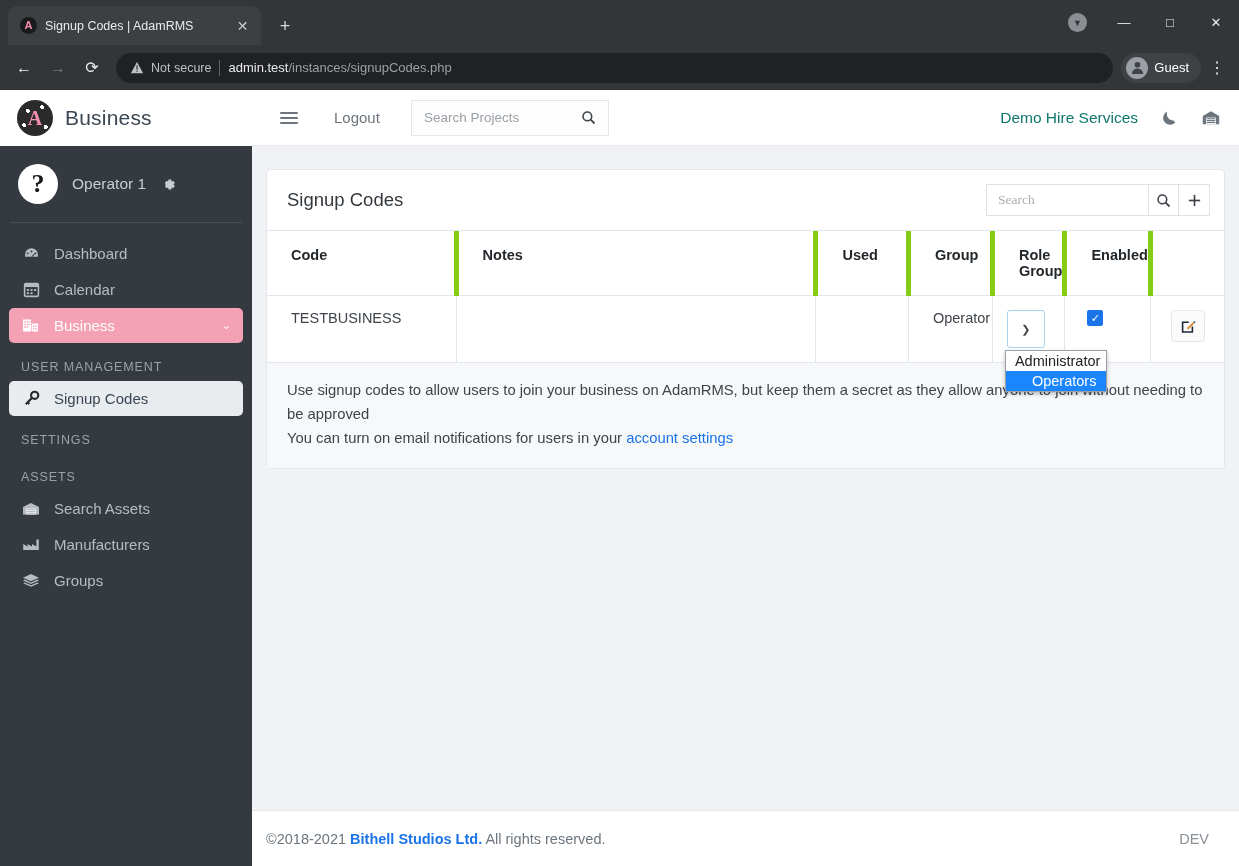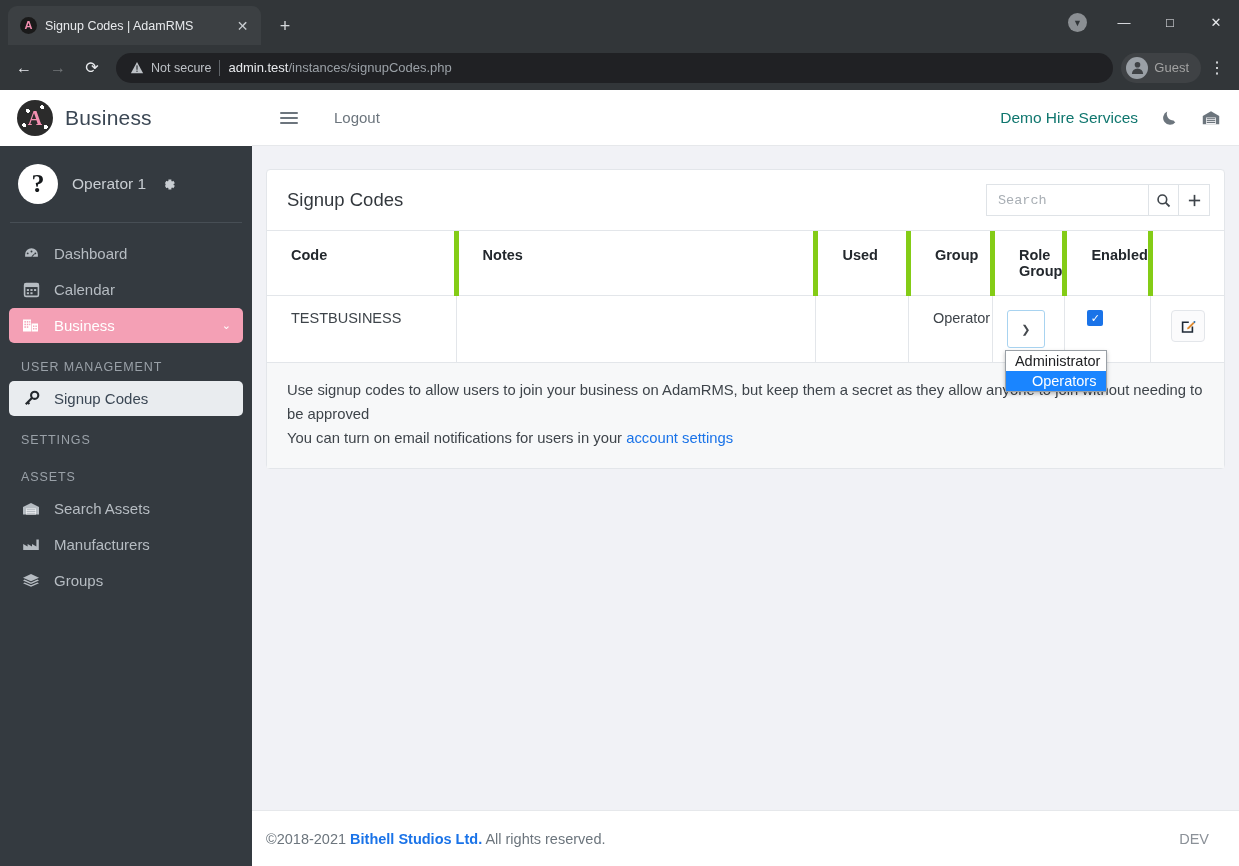--- a/index.html
+++ b/index.html
@@ -74,21 +74,21 @@
   .omni-url { font-size: 13px; color: #9aa0a6; white-space: nowrap; overflow: hidden; }
   .omni-url b { color: #e8eaed; font-weight: normal; }
   .profile {
     height: 30px; border-radius: 15px; background: #3f4245;
     display: flex; align-items: center; gap: 6px; padding: 0 12px 0 5px; flex: none;
   }
   .profile-av {
     width: 22px; height: 22px; border-radius: 50%; background: #9aa0a6;
     display: flex; align-items: center; justify-content: center;
   }
-  .profile-name { color: #a3a3a3; font-size: 13px; }
+  .profile-name { color: #ffffff; font-size: 13px; }
   .kebab { width: 28px; height: 30px; color: #e8eaed; display: flex; align-items: center; justify-content: center; flex: none; }
 
   
   .viewport { flex: 1; display: flex; background: #f1f2f6; overflow: hidden; position: relative; }
 
   
   .sidebar { width: 252px; flex: none; background: #343a40; display: flex; flex-direction: column; }
   .brand {
     height: 56px; background: #fff; display: flex; align-items: center;
     gap: 12px; padding-left: 17px;
@@ -160,21 +160,21 @@
   }
   .card-head {
     display: flex; align-items: center; justify-content: space-between;
     padding: 14px 14px 14px 20px; border-bottom: 1px solid #e3e6ea;
   }
   .card-title { font-size: 18.5px; color: #33383d; font-weight: 400; }
   .card-search { display: flex; align-items: stretch; height: 32px; }
   .card-search input {
     width: 162px; border: 1px solid #dfe3e7; border-right: none;
     padding: 0 11px; font-size: 13.5px; color: #6d28d9;
-    font-family: Liberation Mono, monospace; outline: none; background: #fff;
+    font-family: Liberation Serif, serif; outline: none; background: #fff;
   }
   .card-search input::placeholder { color: #a8aeb4; }
   .sbtn {
     width: 31px; border: 1px solid #dfe3e7; background: #fff;
     display: flex; align-items: center; justify-content: center;
     color: #3e444a; font-size: 13px;
   }
   .sbtn.plus { border-left: none; font-size: 17px; }
 
   table { width: 100%; border-collapse: collapse; }
@@ -421,20 +421,27 @@
 
     <div class="content">
 
       <div class="topnav">
         <div class="burger">
             <i></i>
             <i></i>
             <i></i>
           </div>
         <div class="topnav-link">Logout</div>
+        <div class="proj-search">
+          <span>Search Projects</span>
+          <svg width="15" height="15" viewBox="0 0 16 16">
+            <circle cx="6.8" cy="6.8" r="4.6" fill="none" stroke="#3e444a" stroke-width="1.7"></circle>
+            <path d="M10.3 10.3 L14.4 14.4" stroke="#3e444a" stroke-width="1.9" fill="none"></path>
+          </svg>
+        </div>
         <div class="topnav-right">
           <div class="biz-name">Demo Hire Services</div>
           <div>
             <svg width="19" height="19" viewBox="0 0 16 16">
                 <path fill="#6c757d" d="M11.4 10.6A5.6 5.6 0 016.1 3 5.8 5.8 0 1012.9 12a5.6 5.6 0 01-1.5-1.4z"></path>
               </svg>
           </div>
           <div>
             <svg width="20" height="19" viewBox="0 0 18 16">
               <path d="M1.6 6.6 L9 2.4 L16.4 6.6 V14 H1.6 Z" fill="#6c757d"></path>

